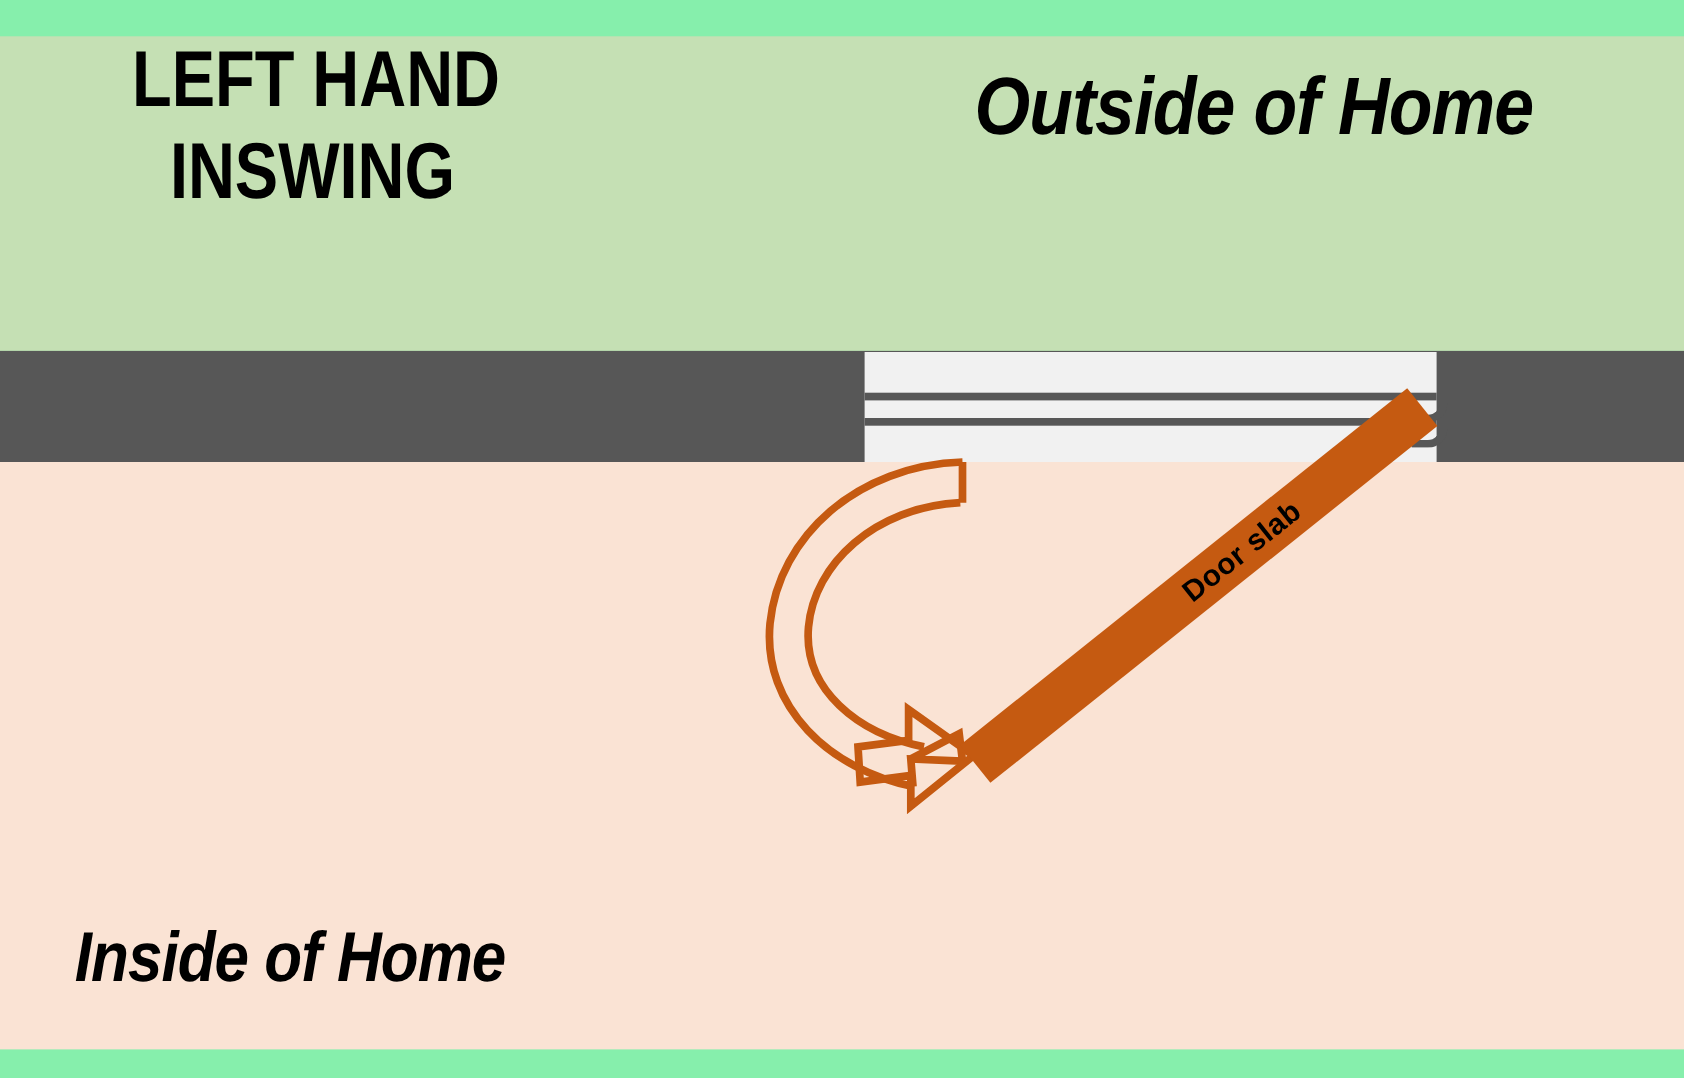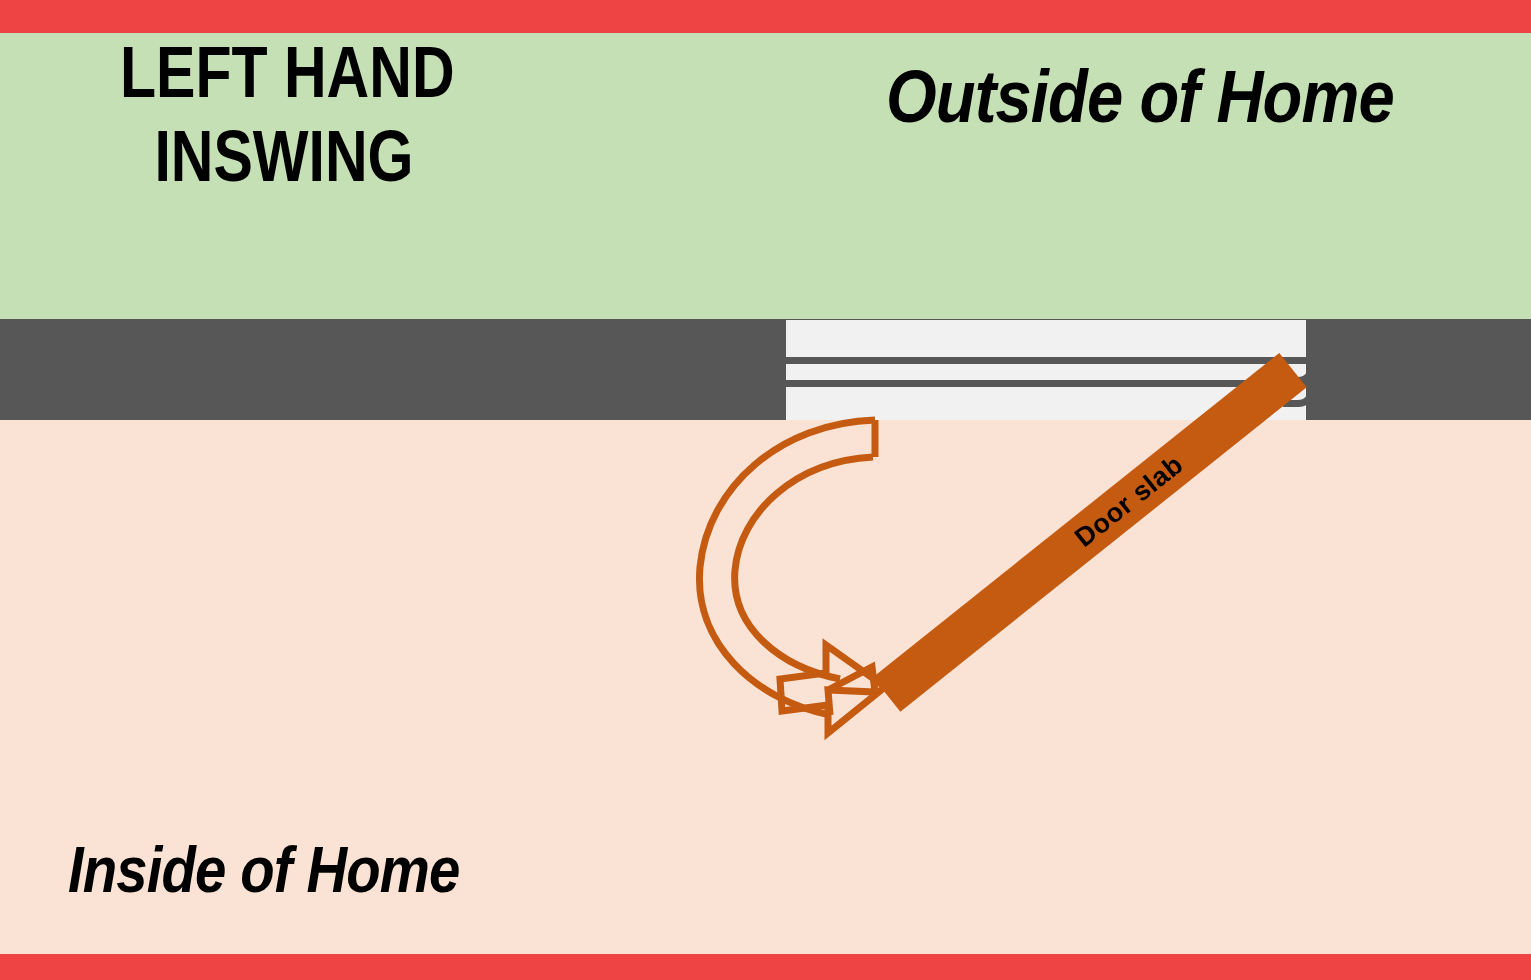--- a/index.html
+++ b/index.html
@@ -7,21 +7,21 @@
     padding: 0;
     background: #ffffff;
   }
   body {
     font-family: "Liberation Sans", sans-serif;
   }
   #stage {
     position: relative;
     width: 1531px;
     height: 980px;
-    background: #ef4444;
+    background: #86efac;
     overflow: hidden;
   }
 
   
   .zone-outside {
     position: absolute;
     left: 0;
     top: 33px;
     width: 1531px;
     height: 286px;

